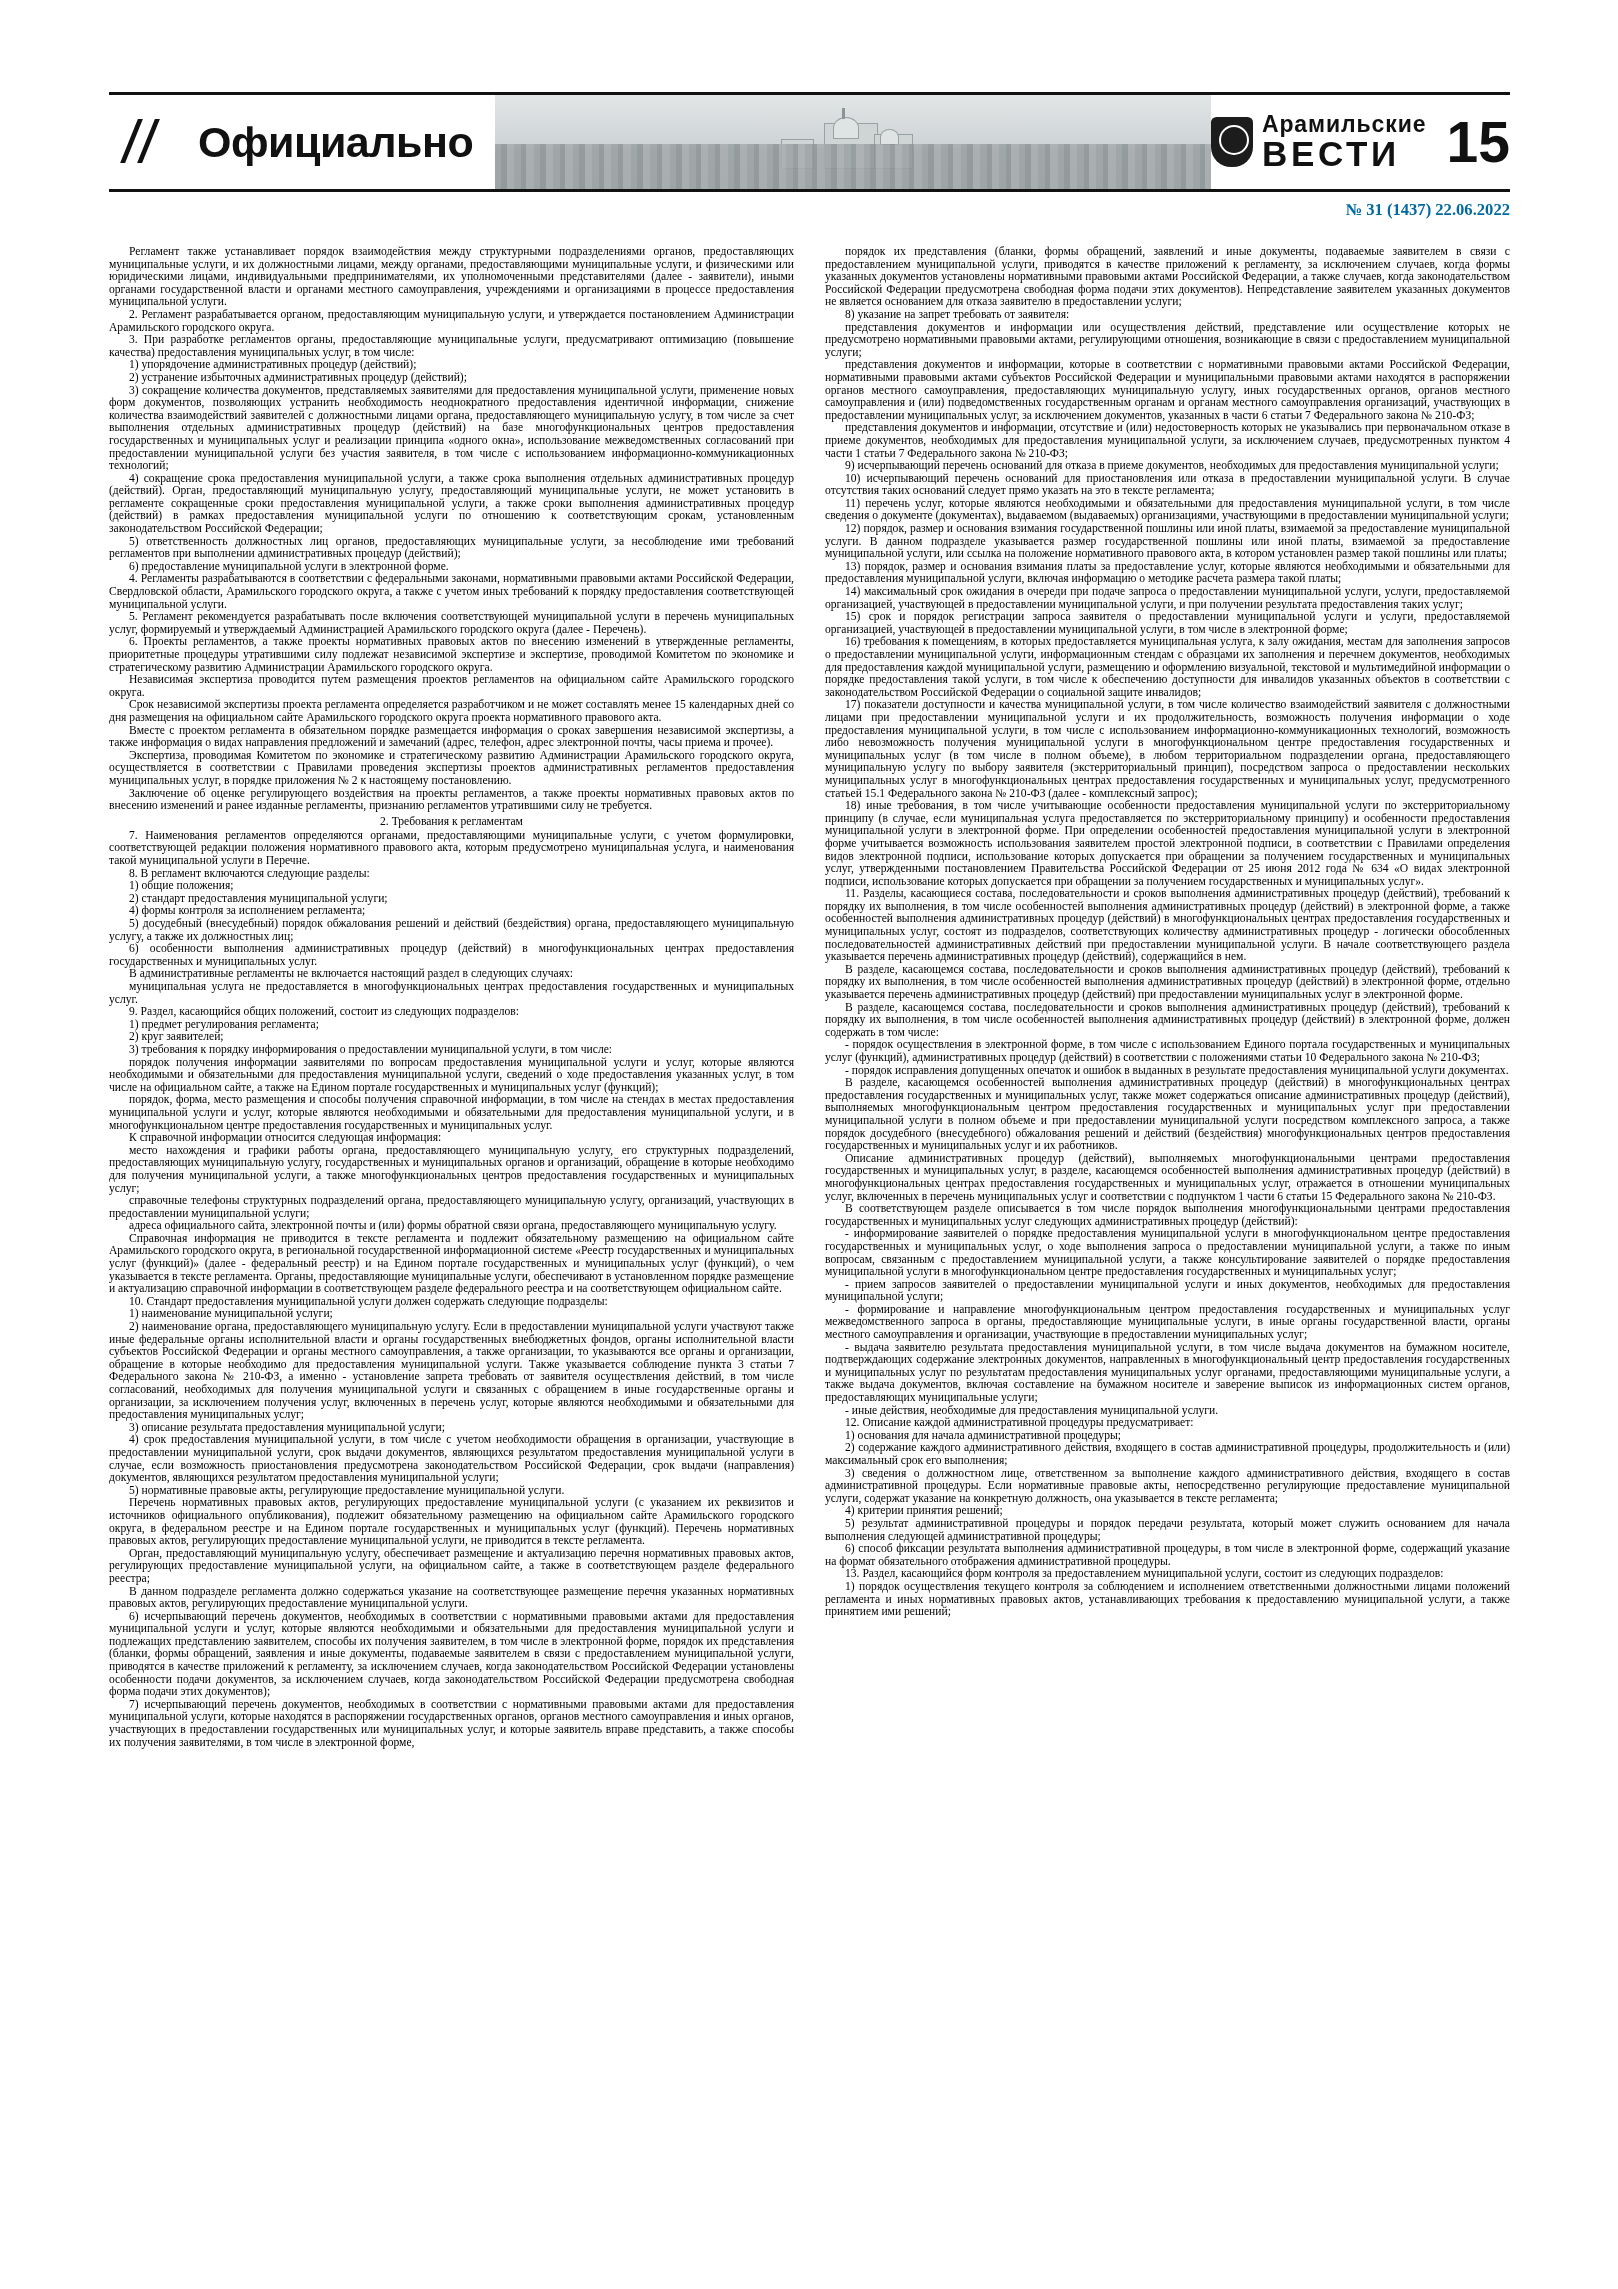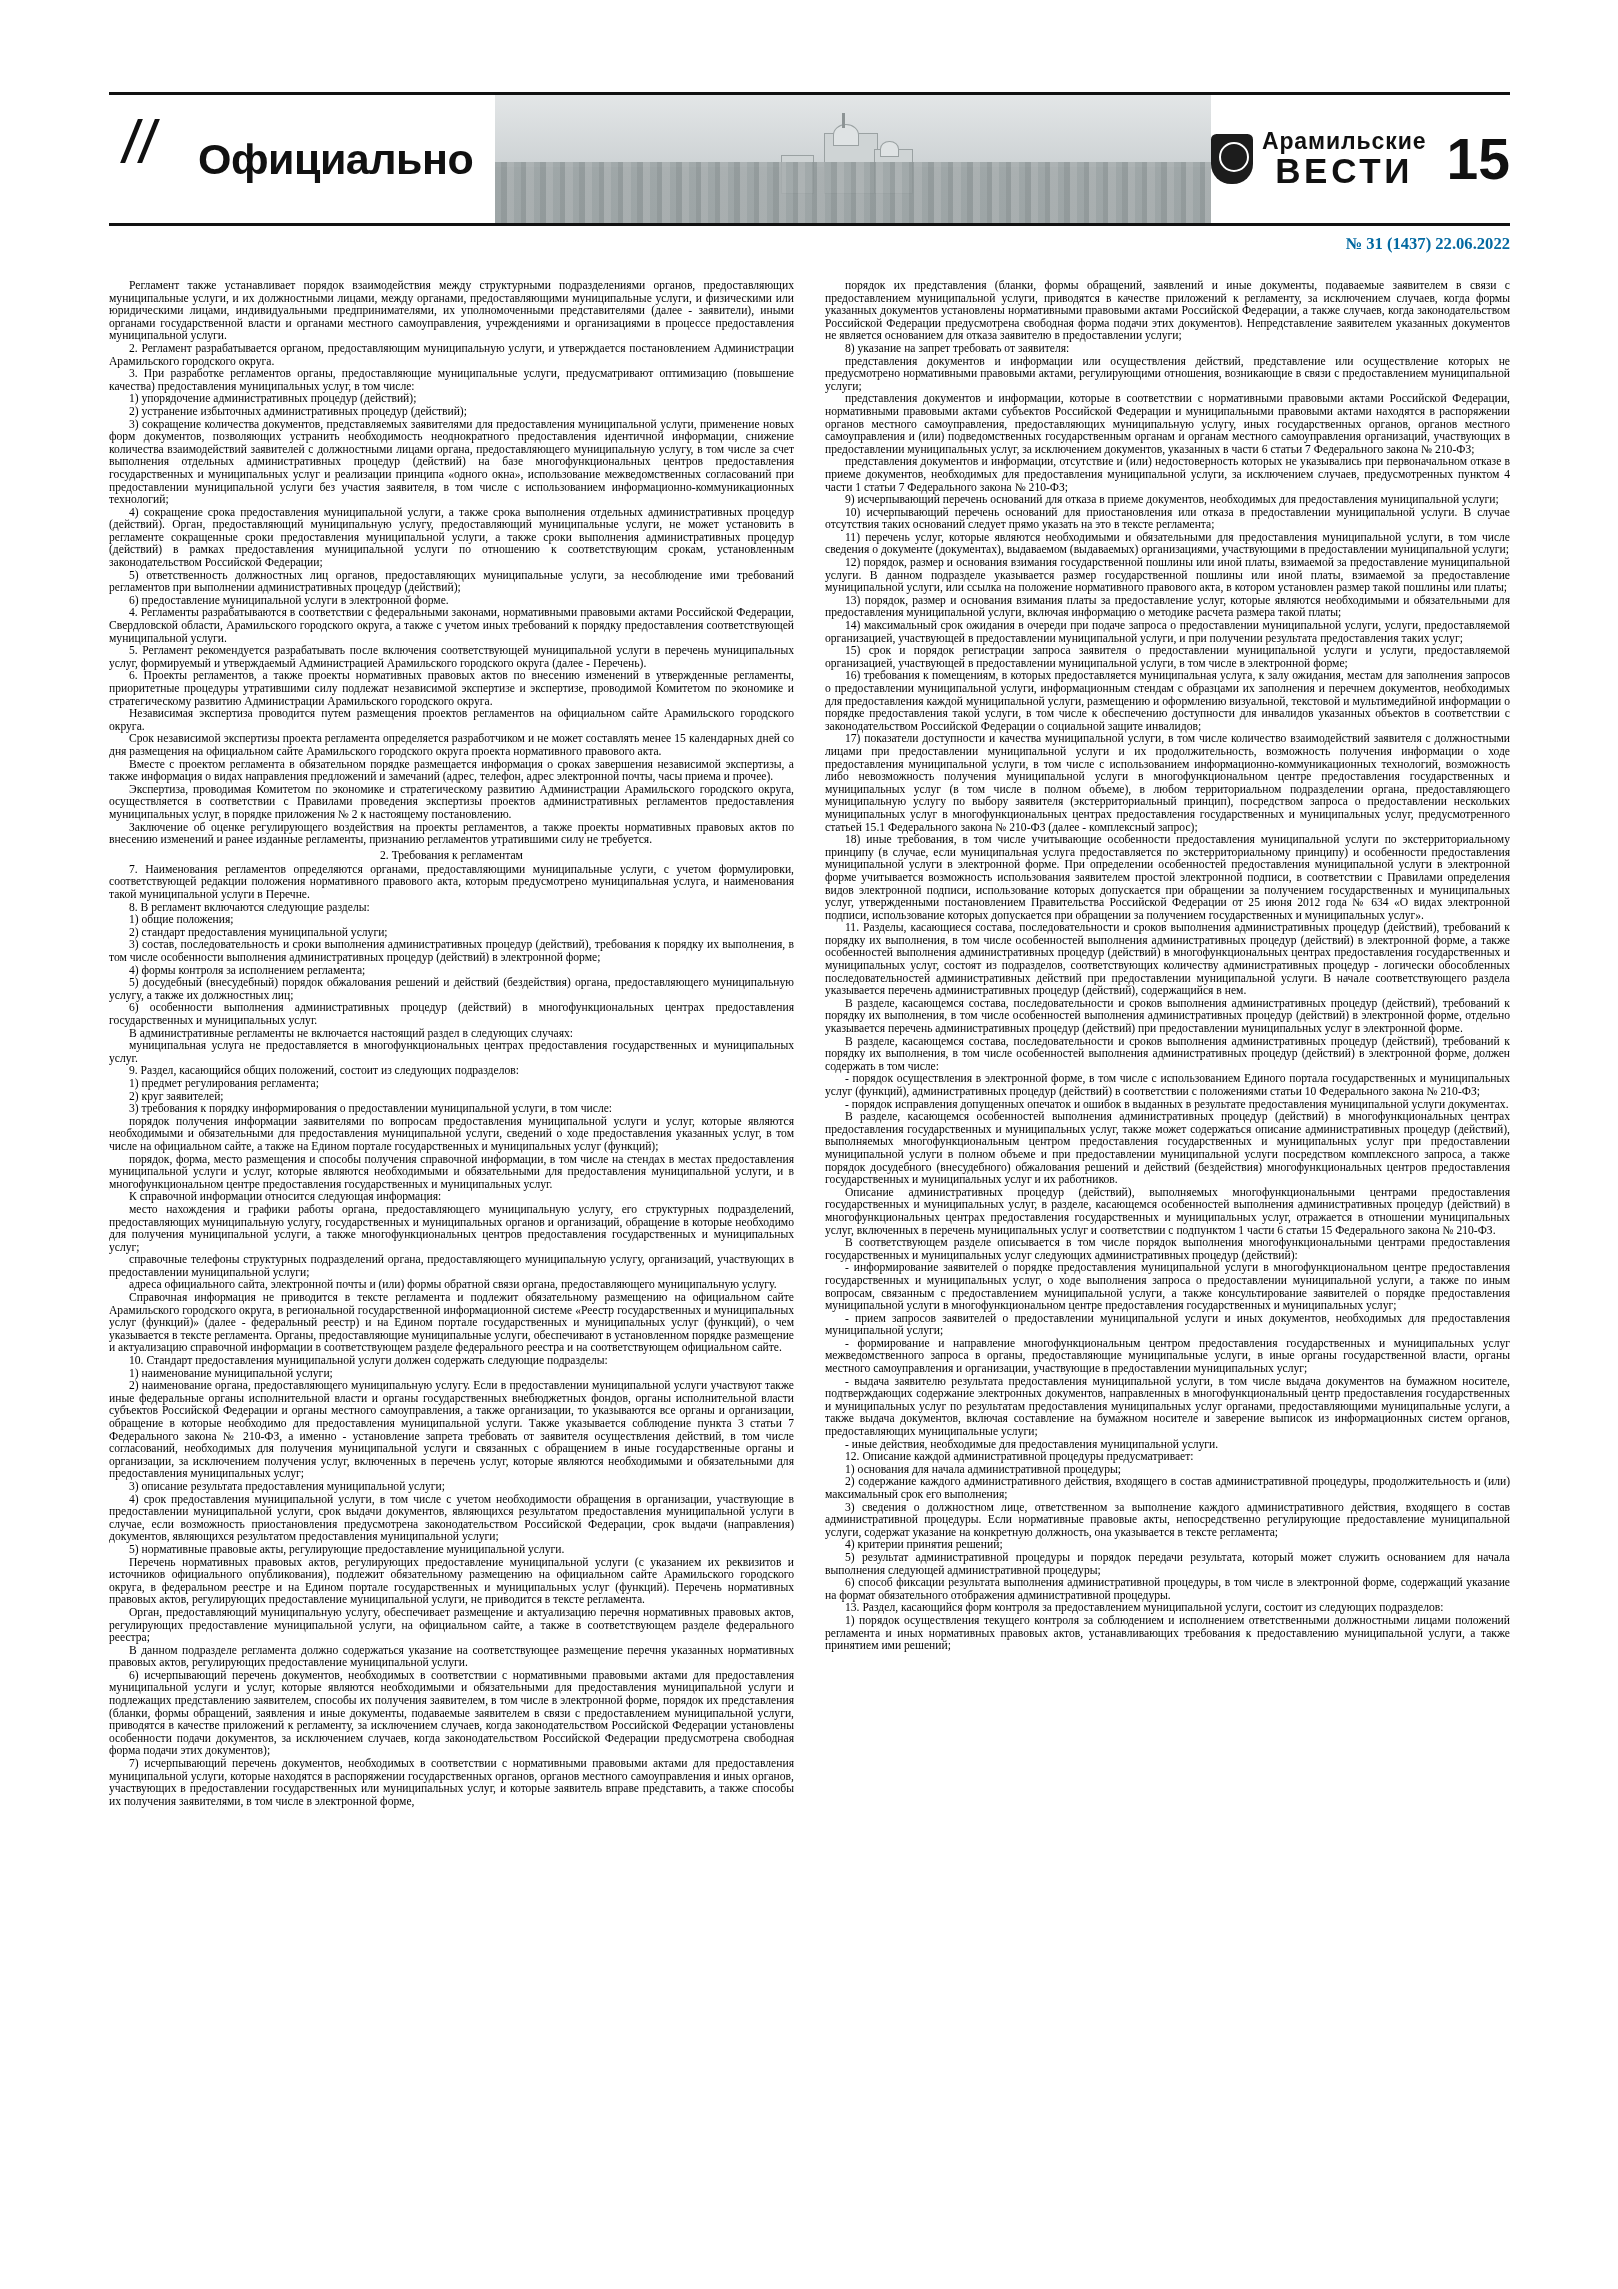--- a/index.html
+++ b/index.html
@@ -1,20 +1,20 @@
 <!DOCTYPE html>
 <html style="font-size:14.8px"><head>
 <meta charset="utf-8">
 <style>
   html,body{margin:0;padding:0;background:#ffffff;}
   body{width:1619px;height:2290px;font-family:"Liberation Serif",serif;color:#000;}
   .page{position:relative;width:1619px;height:2290px;box-sizing:border-box;padding:0;}
 
   
-  .masthead{position:relative;margin:92px 109px 0 109px;height:134px;text-align:center;}
+  .masthead{position:relative;margin:92px 109px 0 109px;height:100px;}
   .mh-rule-top{position:absolute;left:0;right:0;top:0;height:2.8px;background:#111;}
   .mh-rule-bottom{position:absolute;left:0;right:0;bottom:0;height:2.8px;background:#111;}
   .mh-inner{position:absolute;left:0;right:0;top:2.8px;bottom:2.8px;display:flex;align-items:stretch;}
   .mh-slashes{width:89px;position:relative;flex:0 0 auto;}
   .mh-slashes span{position:absolute;top:24px;width:4.6px;height:44px;background:#111;transform:skewX(-22deg);}
   .mh-slashes span.s1{left:20px;}
   .mh-slashes span.s2{left:37px;}
   .mh-title{flex:0 0 auto;display:flex;align-items:center;font-family:"Liberation Sans",sans-serif;
     font-weight:bold;font-size:43px;letter-spacing:-0.5px;color:#111;padding-right:22px;}
   .mh-photo{flex:1 1 auto;position:relative;overflow:hidden;background:
@@ -96,21 +96,20 @@
         <p>Независимая экспертиза проводится путем размещения проектов регламентов на официальном сайте Арамильского городского округа.</p>
         <p>Срок независимой экспертизы проекта регламента определяется разработчиком и не может составлять менее 15 календарных дней со дня размещения на официальном сайте Арамильского городского округа проекта нормативного правового акта.</p>
         <p>Вместе с проектом регламента в обязательном порядке размещается информация о сроках завершения независимой экспертизы, а также информация о видах направления предложений и замечаний (адрес, телефон, адрес электронной почты, часы приема и прочее).</p>
         <p>Экспертиза, проводимая Комитетом по экономике и стратегическому развитию Администрации Арамильского городского округа, осуществляется в соответствии с Правилами проведения экспертизы проектов административных регламентов предоставления муниципальных услуг, в порядке приложения № 2 к настоящему постановлению.</p>
         <p>Заключение об оценке регулирующего воздействия на проекты регламентов, а также проекты нормативных правовых актов по внесению изменений и ранее изданные регламенты, признанию регламентов утратившими силу не требуется.</p>
         <p class="center">2. Требования к регламентам</p>
         <p>7. Наименования регламентов определяются органами, предоставляющими муниципальные услуги, с учетом формулировки, соответствующей редакции положения нормативного правового акта, которым предусмотрено муниципальная услуга, и наименования такой муниципальной услуги в Перечне.</p>
         <p>8. В регламент включаются следующие разделы:</p>
         <p>1) общие положения;</p>
         <p>2) стандарт предоставления муниципальной услуги;</p>
-        <p>3) состав, последовательность и сроки выполнения административных процедур (действий), требования к порядку их выполнения, в том числе особенности выполнения административных процедур (действий) в электронной форме;</p>
         <p>4) формы контроля за исполнением регламента;</p>
         <p>5) досудебный (внесудебный) порядок обжалования решений и действий (бездействия) органа, предоставляющего муниципальную услугу, а также их должностных лиц;</p>
         <p>6) особенности выполнения административных процедур (действий) в многофункциональных центрах предоставления государственных и муниципальных услуг.</p>
         <p>В административные регламенты не включается настоящий раздел в следующих случаях:</p>
         <p>муниципальная услуга не предоставляется в многофункциональных центрах предоставления государственных и муниципальных услуг.</p>
         <p>9. Раздел, касающийся общих положений, состоит из следующих подразделов:</p>
         <p>1) предмет регулирования регламента;</p>
         <p>2) круг заявителей;</p>
         <p>3) требования к порядку информирования о предоставлении муниципальной услуги, в том числе:</p>
         <p>порядок получения информации заявителями по вопросам предоставления муниципальной услуги и услуг, которые являются необходимыми и обязательными для предоставления муниципальной услуги, сведений о ходе предоставления указанных услуг, в том числе на официальном сайте, а также на Едином портале государственных и муниципальных услуг (функций);</p>

